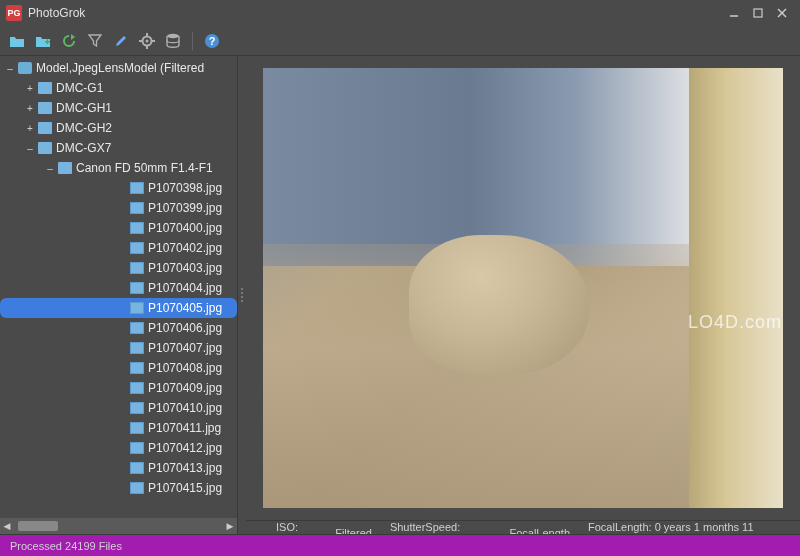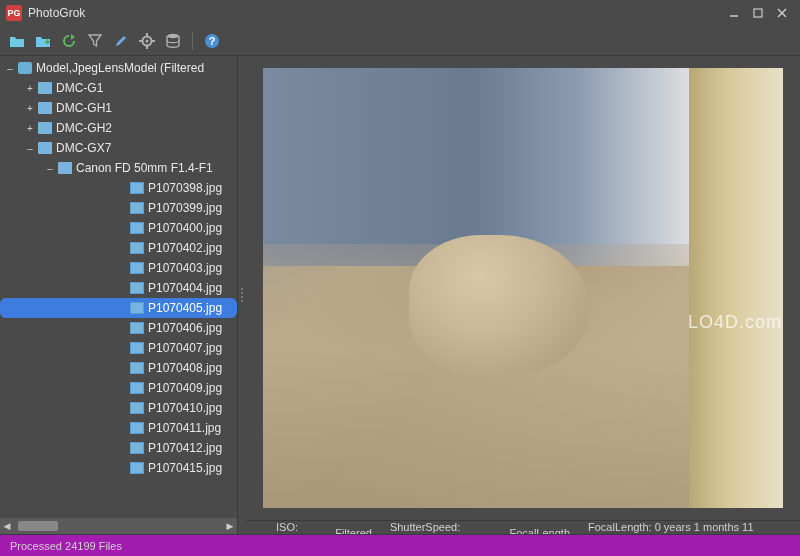--- a/index.html
+++ b/index.html
@@ -242,20 +242,25 @@
             <span>P1070411.jpg</span>
           </div>
           <div class="tree-row indent-file">
             <span class="toggle"></span>
             <span class="img-icon"></span>
             <span>P1070412.jpg</span>
           </div>
           <div class="tree-row indent-file">
             <span class="toggle"></span>
             <span class="img-icon"></span>
+            <span>P1070413.jpg</span>
+          </div>
+          <div class="tree-row indent-file">
+            <span class="toggle"></span>
+            <span class="img-icon"></span>
             <span>P1070415.jpg</span>
           </div>
         </div>
       <div class="hscroll">
         <div class="arrow">◀</div>
         <div class="thumb"></div>
         <div class="track"></div>
         <div class="arrow">▶</div>
       </div>
     </div>

